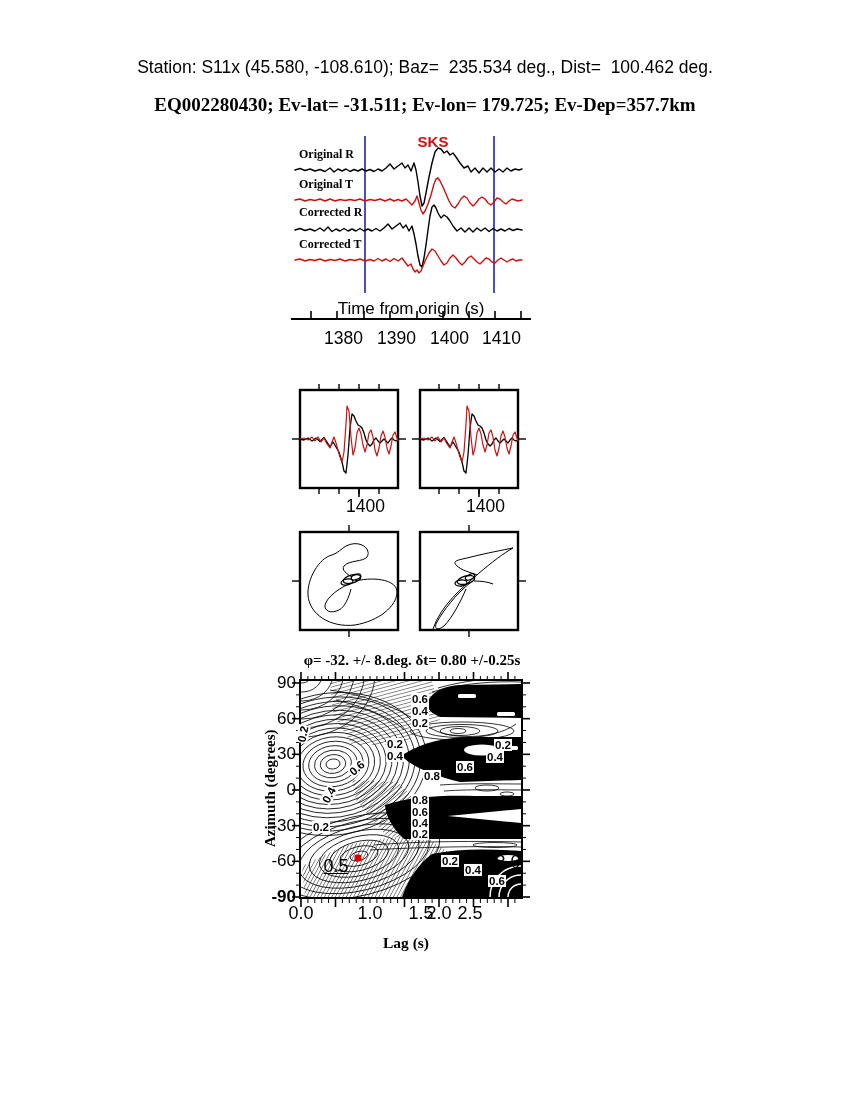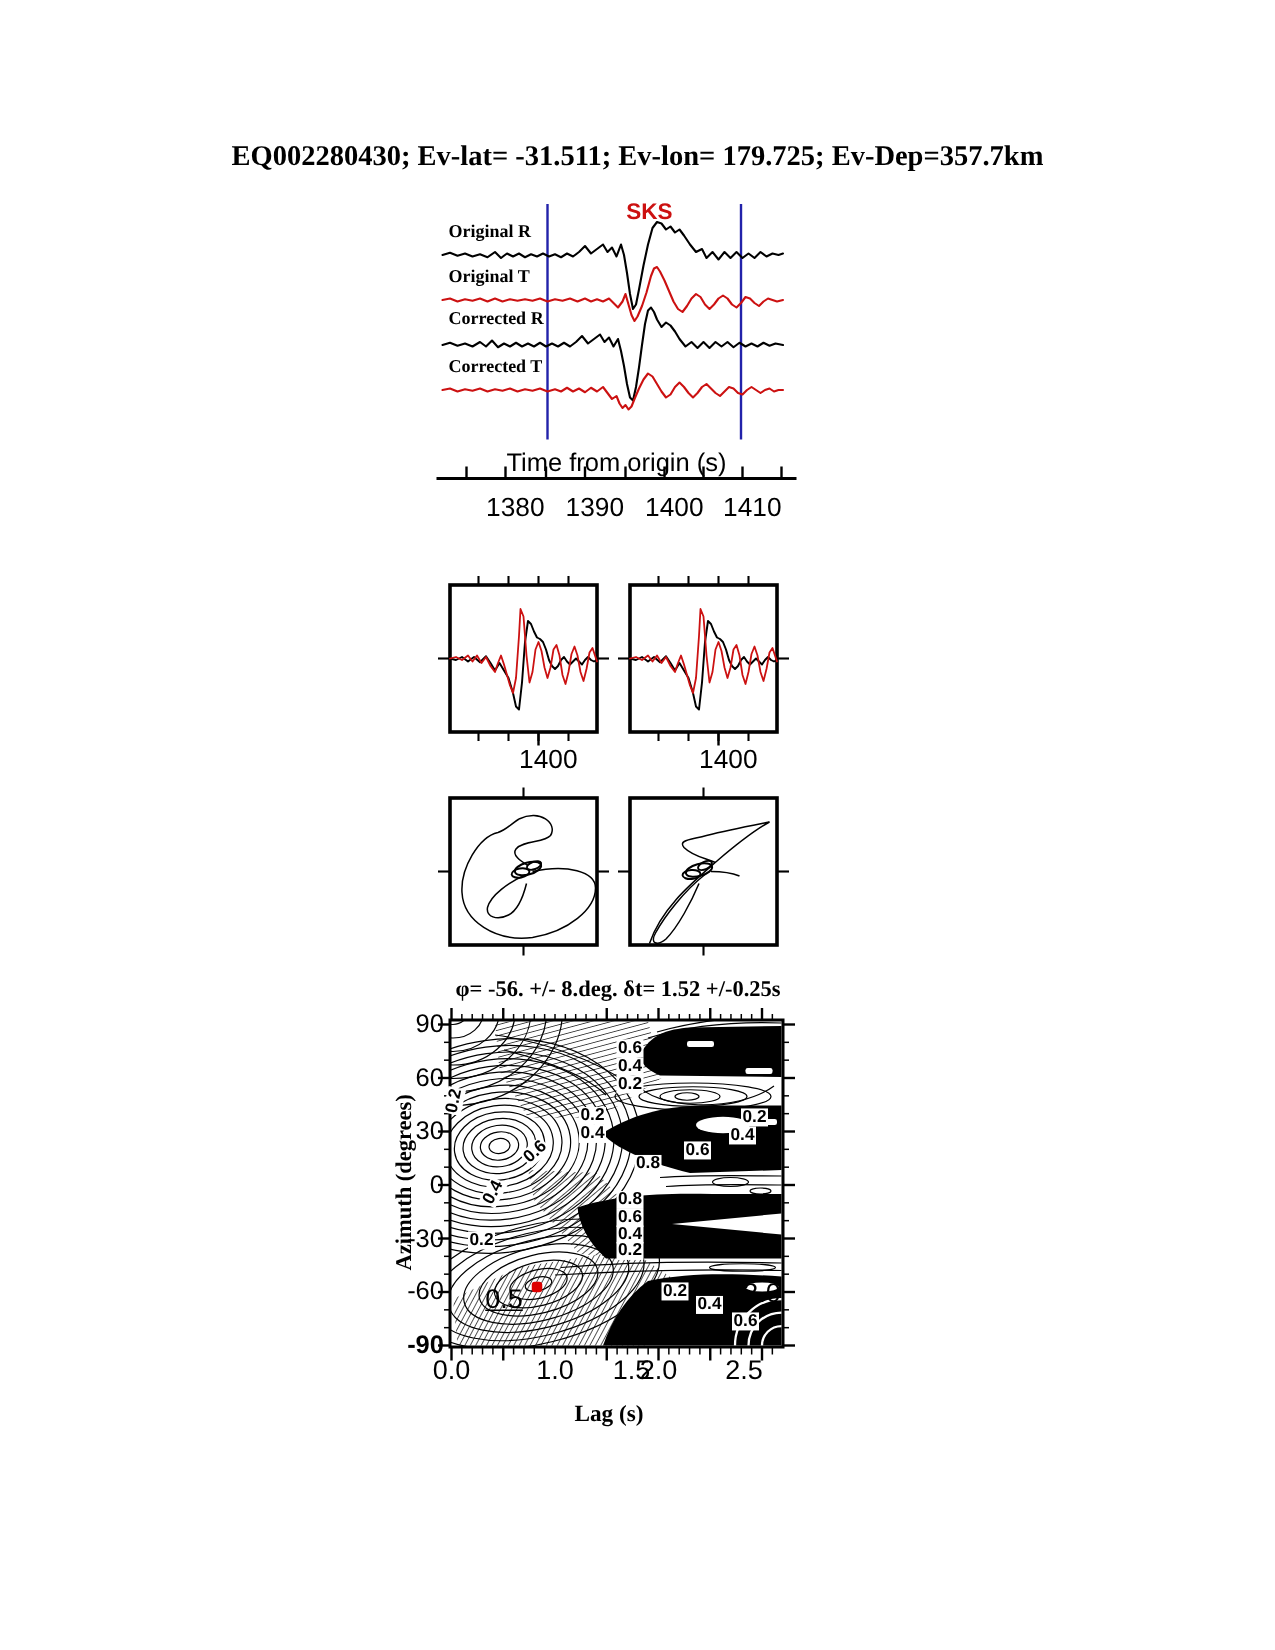--- a/index.html
+++ b/index.html
@@ -284,49 +284,50 @@
         <line x1="522" y1="718.6659999999999" x2="530" y2="718.6659999999999" stroke="#000" stroke-width="1.6"></line>
         <line x1="296" y1="706.777" x2="300" y2="706.777" stroke="#000" stroke-width="1"></line>
         <line x1="522" y1="706.777" x2="526" y2="706.777" stroke="#000" stroke-width="1"></line>
         <line x1="296" y1="694.888" x2="300" y2="694.888" stroke="#000" stroke-width="1"></line>
         <line x1="522" y1="694.888" x2="526" y2="694.888" stroke="#000" stroke-width="1"></line>
         <line x1="292" y1="682.999" x2="300" y2="682.999" stroke="#000" stroke-width="1.6"></line>
         <line x1="522" y1="682.999" x2="530" y2="682.999" stroke="#000" stroke-width="1.6"></line>
       </g>
     </svg>
 
+  <div class="abs sans t1">Station: S11x (45.580, -108.610); Baz=  235.534 deg., Dist=  100.462 deg.</div>
   <div class="abs serb t2">EQ002280430; Ev-lat= -31.511; Ev-lon= 179.725; Ev-Dep=357.7km</div>
 
   <div class="abs sks">SKS</div>
 
   <div class="abs serb trl" style="top:148px">Original R</div>
   <div class="abs serb trl" style="top:178px">Original T</div>
   <div class="abs serb trl" style="top:206px">Corrected R</div>
   <div class="abs serb trl" style="top:238px">Corrected T</div>
 
   <div class="abs sans timetitle">Time from origin (s)</div>
 
-  <div class="abs serb ctitle">φ= -56. +/- 8.deg. δt= 1.52 +/-0.25s</div>
+  <div class="abs serb ctitle">φ= -32. +/- 8.deg. δt= 0.80 +/-0.25s</div>
   <div class="abs serb azlabel">Azimuth (degrees)</div>
   <div class="abs serb laglabel">Lag (s)</div>
 
 
   <div id="overlay">
       <div class="abs sans ticklab" style="left: 311px; top: 329px; width: 52px;">1380</div>
       <div class="abs sans ticklab" style="left: 364px; top: 329px; width: 52px;">1390</div>
       <div class="abs sans ticklab" style="left: 417px; top: 329px; width: 52px;">1400</div>
       <div class="abs sans ticklab" style="left: 469px; top: 329px; width: 52px;">1410</div>
       <div class="abs sans ticklab" style="left: 333px; top: 497px; width: 52px;">1400</div>
       <div class="abs sans ticklab" style="left: 453px; top: 497px; width: 52px;">1400</div>
       <div class="abs sans cxlab" style="left: 281px; top: 904px; width: 40px;">0.0</div>
       <div class="abs sans cxlab" style="left: 316px; top: 857px; width: 40px; text-decoration: underline;">0.5</div>
       <div class="abs sans cxlab" style="left: 350px; top: 904px; width: 40px;">1.0</div>
       <div class="abs sans cxlab" style="left: 401px; top: 904px; width: 40px;">1.5</div>
       <div class="abs sans cxlab" style="left: 419px; top: 904px; width: 40px;">2.0</div>
-      <div class="abs sans cxlab" style="left: 476px; top: 904px; width: 40px;">2.5</div>
+      <div class="abs sans cxlab" style="left: 450px; top: 904px; width: 40px;">2.5</div>
       <div class="abs sans cxlab" style="left: 488px; top: 853px; width: 40px;">3.0</div>
       <div class="abs sans cylab" style="left: 252px; top: 674px; width: 44px;">90</div>
       <div class="abs sans cylab" style="left: 252px; top: 710px; width: 44px;">60</div>
       <div class="abs sans cylab" style="left: 252px; top: 745px; width: 44px;">30</div>
       <div class="abs sans cylab" style="left: 252px; top: 781px; width: 44px;">0</div>
       <div class="abs sans cylab" style="left: 252px; top: 817px; width: 44px;">-30</div>
       <div class="abs sans cylab" style="left: 252px; top: 852px; width: 44px;">-60</div>
       <div class="abs sans cylab" style="left: 252px; top: 888px; width: 44px; font-weight: bold;">-90</div>
       <div class="abs clvl" style="left: 420px; top: 699px; transform: translate(-50%, -50%) rotate(0deg);">0.6</div>
       <div class="abs clvl" style="left: 420px; top: 711px; transform: translate(-50%, -50%) rotate(0deg);">0.4</div>

